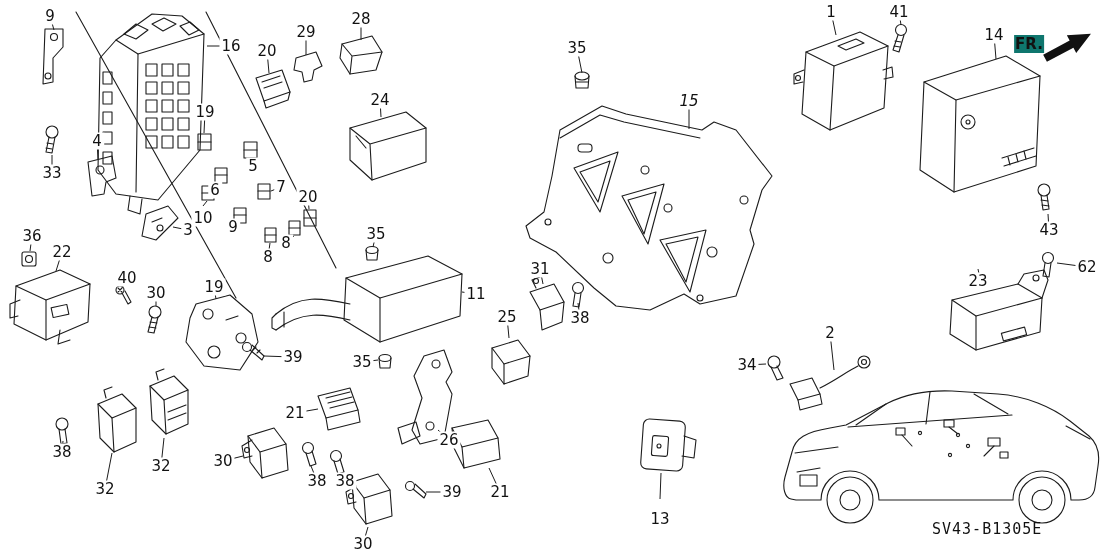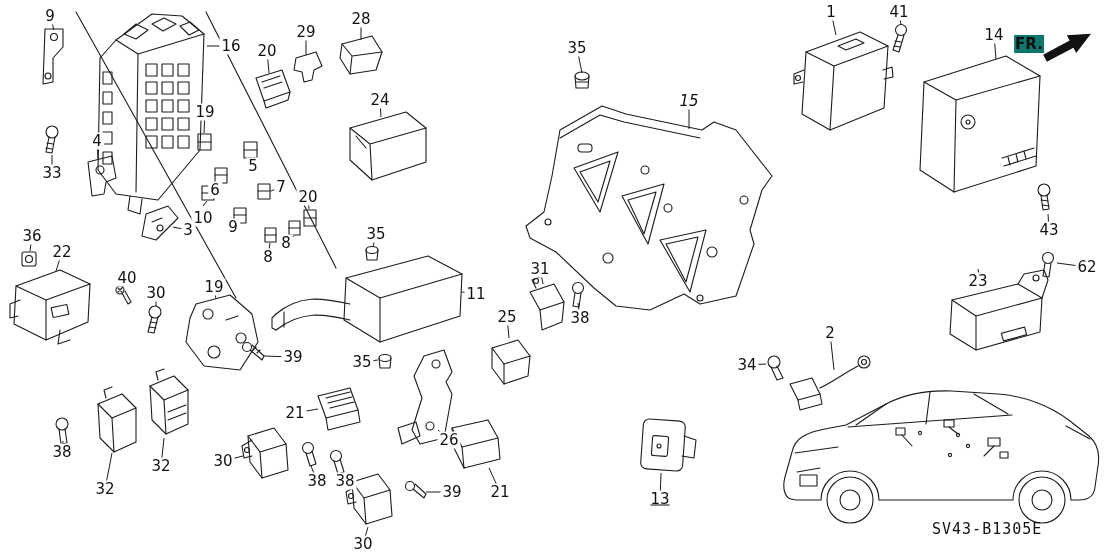--- a/index.html
+++ b/index.html
@@ -524,20 +524,20 @@
       <span class="part-label" style="left: 295px; top: 413px;">21</span>
       <span class="part-label" style="left: 449px; top: 440px;">26</span>
       <span class="part-label" style="left: 62px; top: 452px;">38</span>
       <span class="part-label" style="left: 223px; top: 461px;">30</span>
       <span class="part-label" style="left: 161px; top: 466px;">32</span>
       <span class="part-label" style="left: 317px; top: 481px;">38</span>
       <span class="part-label" style="left: 345px; top: 481px;">38</span>
       <span class="part-label" style="left: 105px; top: 489px;">32</span>
       <span class="part-label" style="left: 452px; top: 492px;">39</span>
       <span class="part-label" style="left: 500px; top: 492px;">21</span>
-      <span class="part-label" style="left: 660px; top: 499px; text-decoration: underline;">13</span>
+      <span class="part-label" style="left: 660px; top: 519px;">13</span>
       <span class="part-label" style="left: 363px; top: 544px;">30</span>
     </div>
 
   <span class="fr-label">FR.</span>
 
   <span class="diagram-code">SV43-B1305E</span>
 </div>
 
 </body></html>

